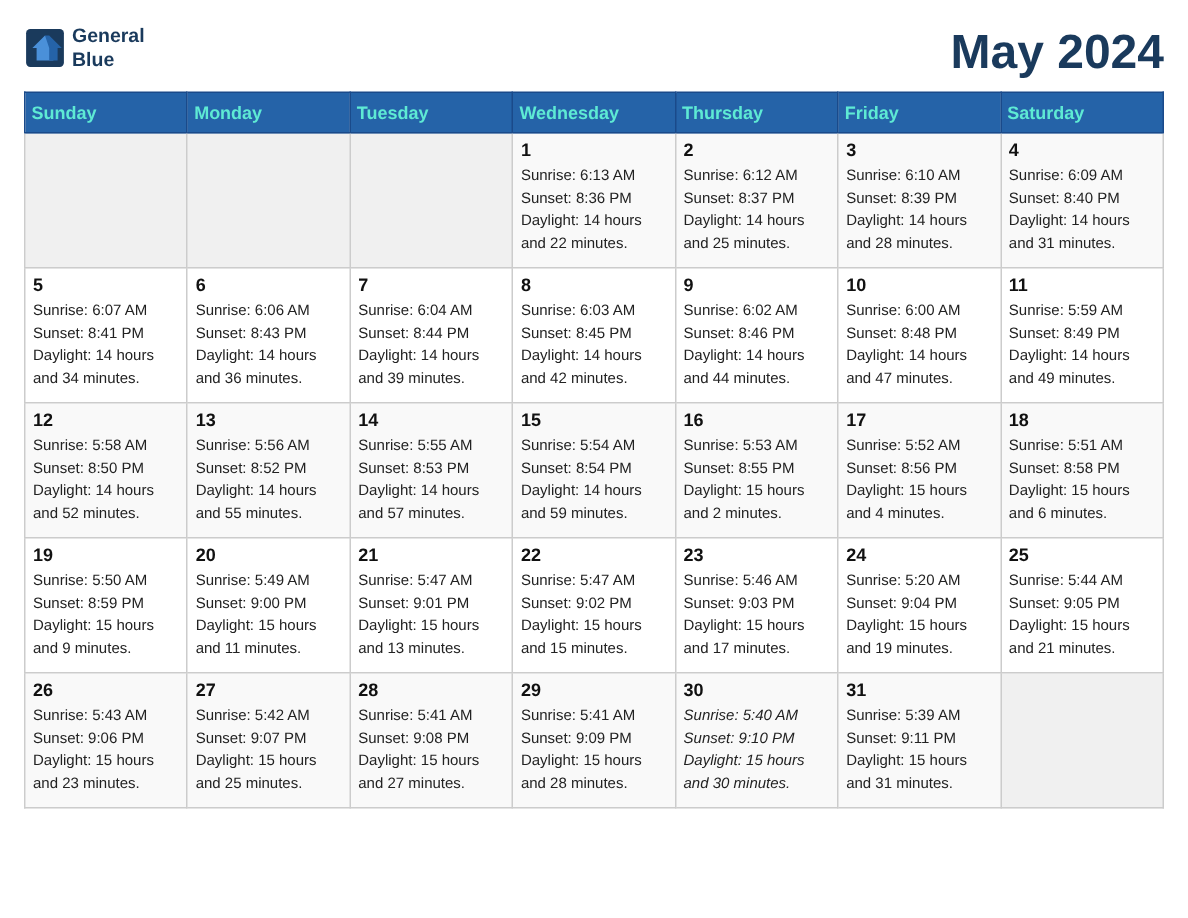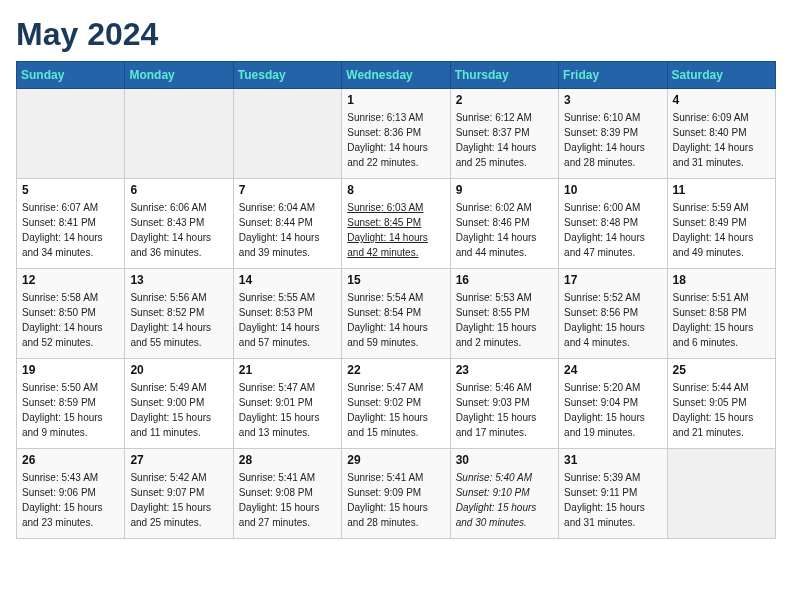--- a/index.html
+++ b/index.html
@@ -84,20 +84,31 @@
       line-height: 1.5;
     }
     .empty-cell {
       background: #f0f0f0 !important;
     }
   </style>
 </head>
 <body>
 
 <div class="header">
+  <div class="logo">
+    <svg class="logo-icon" viewBox="0 0 40 40">
+      <rect x="2" y="2" width="36" height="36" rx="4" fill="#1a3a5c"></rect>
+      <polygon points="20,8 32,20 28,20 28,32 12,32 12,20 8,20" fill="#4a90d9"></polygon>
+      <polygon points="24,8 36,20 32,20 32,32 24,32 24,20 20,8" fill="#2563a8"></polygon>
+    </svg>
+    <div class="logo-text">
+      <span>General</span>
+      <span>Blue</span>
+    </div>
+  </div>
   <div class="title-area">
     <div class="month-title">May 2024</div>
   </div>
 </div>
 
 <table>
   <thead>
     <tr>
     <th>Sunday</th>
         <th>Monday</th>
@@ -159,21 +170,21 @@
         </td>
         <td>
           <div class="day-num">7</div>
           <div class="day-detail" style="white-space: pre-line;">Sunrise: 6:04 AM
 Sunset: 8:44 PM
 Daylight: 14 hours
 and 39 minutes.</div>
         </td>
         <td>
           <div class="day-num">8</div>
-          <div class="day-detail" style="white-space: pre-line; text-decoration: underline;">Sunrise: 6:03 AM
+          <div class="day-detail" style="white-space: pre-line;">Sunrise: 6:03 AM
 Sunset: 8:45 PM
 Daylight: 14 hours
 and 42 minutes.</div>
         </td>
         <td>
           <div class="day-num">9</div>
           <div class="day-detail" style="white-space: pre-line;">Sunrise: 6:02 AM
 Sunset: 8:46 PM
 Daylight: 14 hours
 and 44 minutes.</div>

